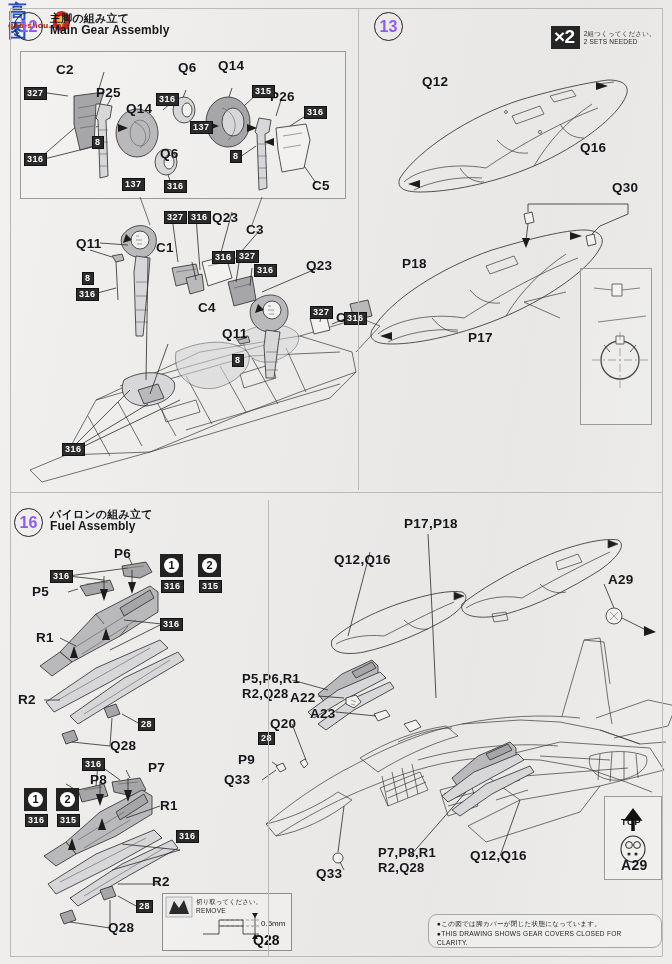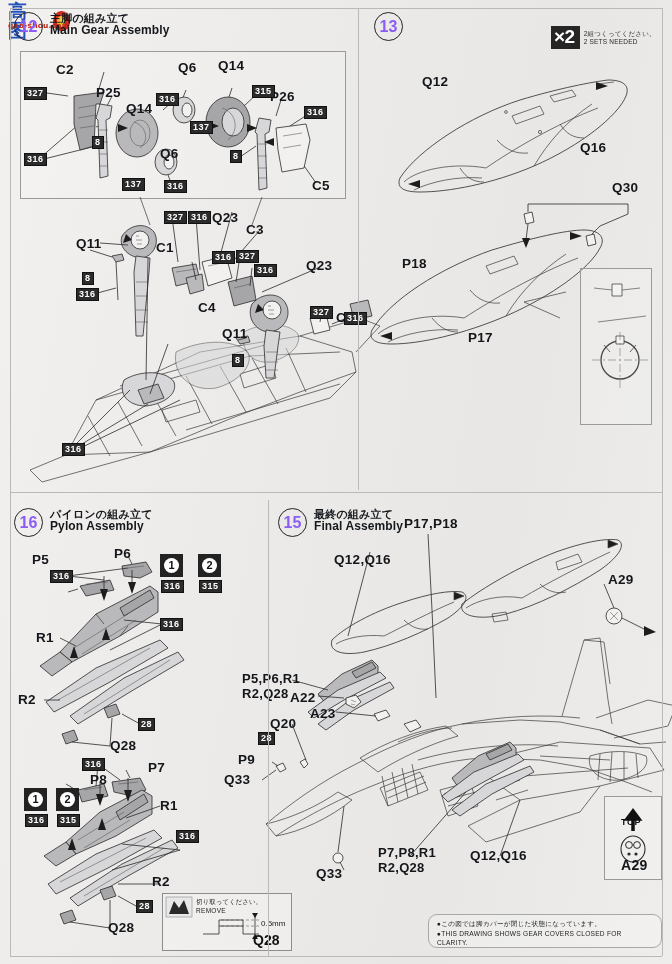--- a/index.html
+++ b/index.html
@@ -568,52 +568,45 @@
   <div class="plabel" style="left:612px;top:180px;">Q30</div>
   <div class="plabel" style="left:402px;top:256px;">P18</div>
   <div class="plabel" style="left:468px;top:330px;text-align:right;">P17</div>
 
   <div class="frame" style="left:580px;top:268px;width:70px;height:155px;"></div>
 
   <div class="step" style="left:14px;top:508px;">
     <div class="stepno">16</div>
     <div class="steptxt">
       <div class="jp">パイロンの組み立て</div>
-      <div class="en">Pylon Assembly</div>
+      <div class="en">Fuel Assembly</div>
     </div>
   </div>
 
-  <div class="step" style="left:278px;top:508px;">
-    <div class="stepno">15</div>
-    <div class="steptxt">
-      <div class="jp">最終の組み立て</div>
-      <div class="en">Final Assembly</div>
-    </div>
-  </div>
 
   <div class="cnum" style="left:160px;top:554px;">
     <span>1</span>
   </div>
   <div class="chip w" style="left:161px;top:580px;">316</div>
   <div class="cnum" style="left:198px;top:554px;">
     <span>2</span>
   </div>
   <div class="chip w" style="left:199px;top:580px;">315</div>
 
   <div class="cnum" style="left:24px;top:788px;">
     <span>1</span>
   </div>
   <div class="chip w" style="left:25px;top:814px;">316</div>
   <div class="cnum" style="left:56px;top:788px;">
     <span>2</span>
   </div>
   <div class="chip w" style="left:57px;top:814px;">315</div>
 
   <div class="plabel" style="left:114px;top:546px;">P6</div>
-  <div class="plabel" style="left:32px;top:552px;">P5</div>
+  <div class="plabel" style="left:32px;top:584px;">P5</div>
   <div class="plabel" style="left:36px;top:630px;">R1</div>
   <div class="plabel" style="left:18px;top:692px;">R2</div>
   <div class="plabel" style="left:110px;top:738px;">Q28</div>
   <div class="chip w" style="left:50px;top:570px;">316</div>
   <div class="chip w" style="left:160px;top:618px;">316</div>
   <div class="chip n" style="left:138px;top:718px;">28</div>
 
   <div class="plabel" style="left:148px;top:760px;">P7</div>
   <div class="plabel" style="left:52px;top:772px;padding-left:38px;">P8</div>
   <div class="plabel" style="left:160px;top:798px;">R1</div>

